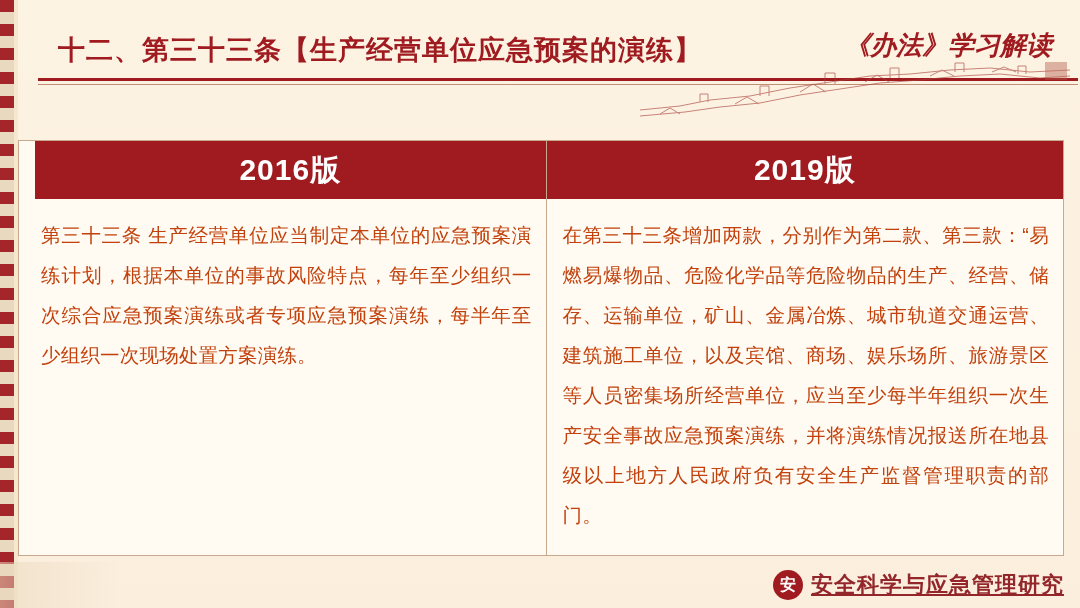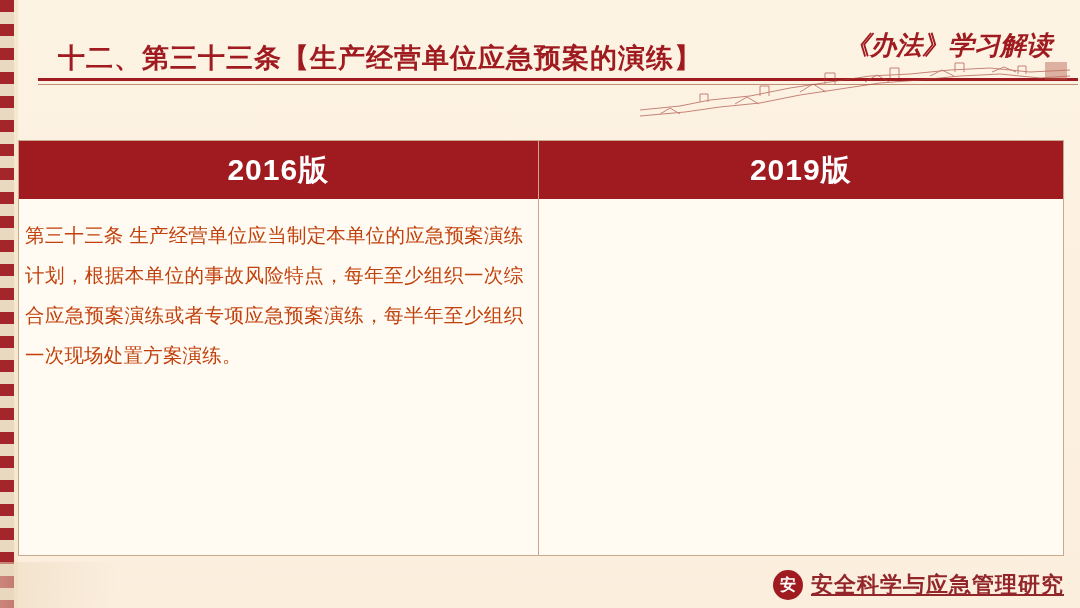--- a/index.html
+++ b/index.html
@@ -39,21 +39,21 @@
   }
 
   
   .header {
     position: absolute;
     left: 18px; top: 0;
     width: 1062px; height: 120px;
   }
   .title {
     position: absolute;
-    left: 40px; top: 40px;
+    left: 40px; top: 32px;
     font-size: 27px;
     font-weight: bold;
     color: #9f1b20;
     letter-spacing: 1px;
     white-space: nowrap;
   }
   .subtitle {
     position: absolute;
     right: 28px; top: 28px;
     font-family: Liberation Mono, monospace;
@@ -87,20 +87,21 @@
   
   .table {
     position: absolute;
     left: 18px; top: 140px;
     width: 1046px;
     height: 416px;
     border: 1px solid #c9a98d;
     background: #fffaf2;
     box-sizing: border-box;
     display: flex;
+    padding-left: 16px;
   }
   .col {
     position: relative;
     box-sizing: border-box;
     height: 100%;
   }
   .col.left { width: 520px; border-right: 1px solid #c9a98d; }
   .col.right { width: 525px; }
 
   .col-head {
@@ -202,20 +203,21 @@
     </div>
   </div>
 
   <div class="table">
     <div class="col left">
       <div class="col-head">2016版</div>
       <div class="col-body">第三十三条  生产经营单位应当制定本单位的应急预案演练计划，根据本单位的事故风险特点，每年至少组织一次综合应急预案演练或者专项应急预案演练，每半年至少组织一次现场处置方案演练。</div>
     </div>
     <div class="col right">
       <div class="col-head">2019版</div>
+      <div class="col-body">在第三十三条增加两款，分别作为第二款、第三款：“易燃易爆物品、危险化学品等危险物品的生产、经营、储存、运输单位，矿山、金属冶炼、城市轨道交通运营、建筑施工单位，以及宾馆、商场、娱乐场所、旅游景区等人员密集场所经营单位，应当至少每半年组织一次生产安全事故应急预案演练，并将演练情况报送所在地县级以上地方人民政府负有安全生产监督管理职责的部门。</div>
     </div>
   </div>
 
   <div class="bl-deco"></div>
 
   <div class="footer-wm">
     <div class="wm-badge">安</div>
     <div class="wm-text">安全科学与应急管理研究</div>
   </div>
 

